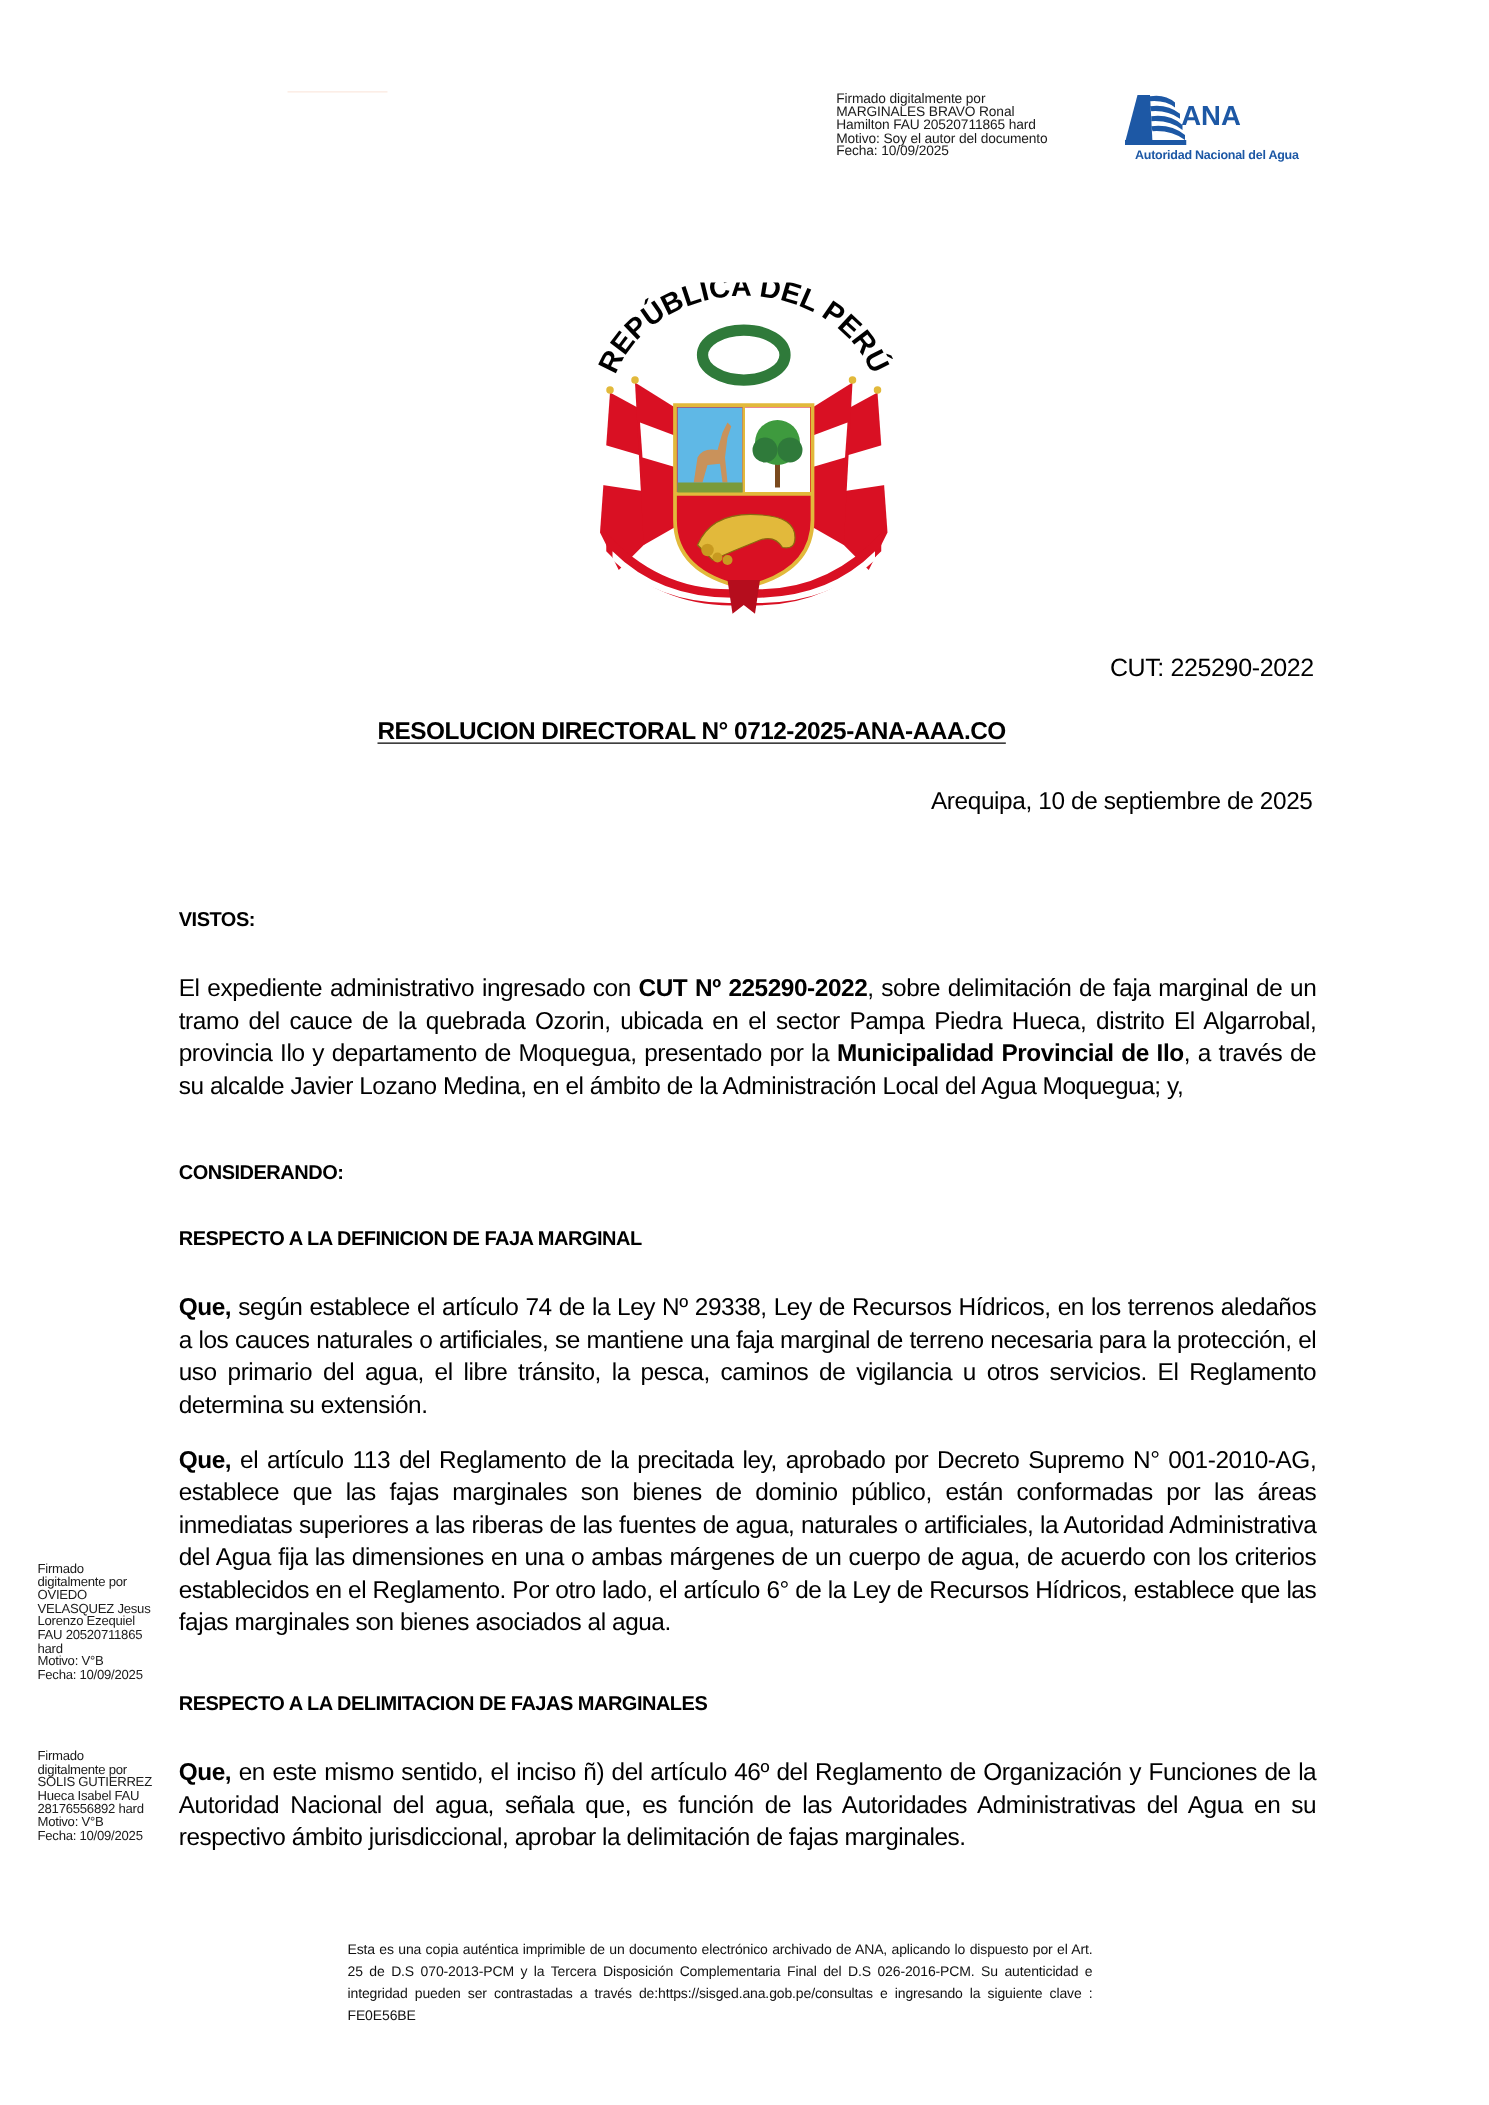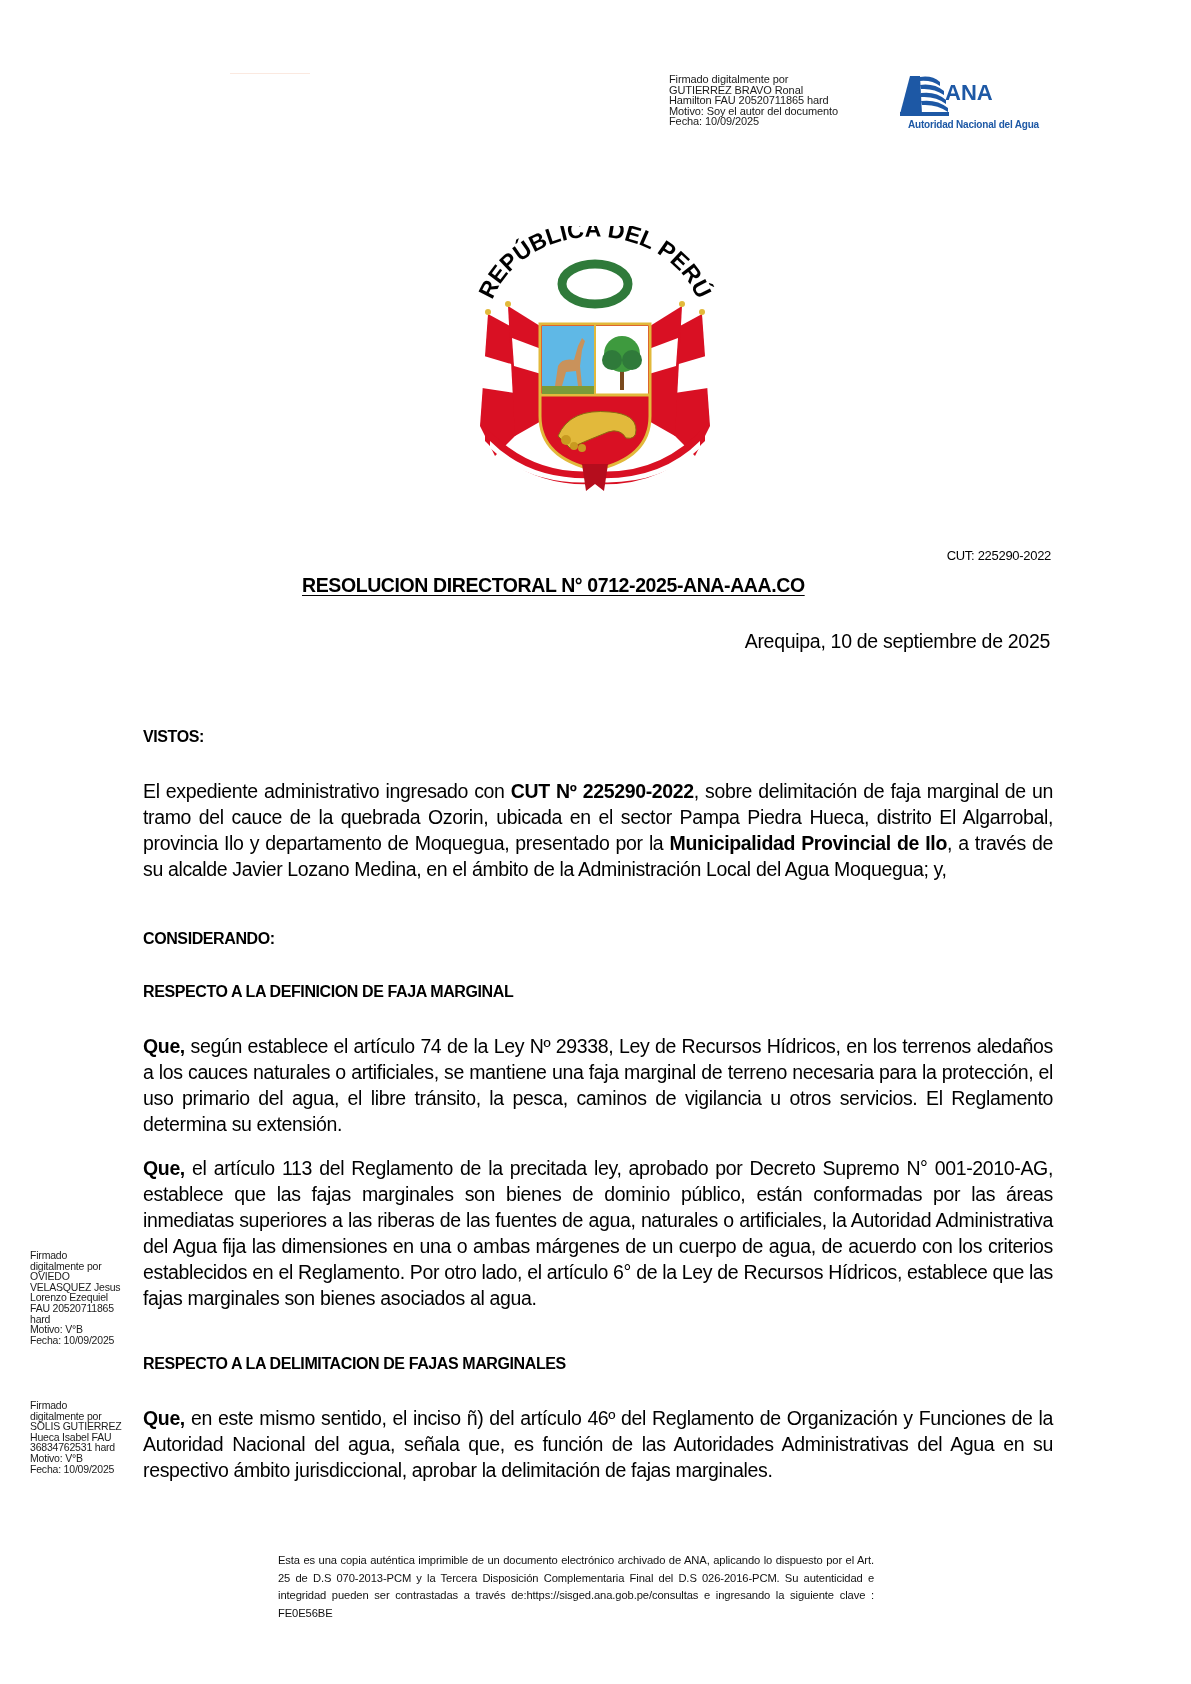--- a/index.html
+++ b/index.html
@@ -8,21 +8,21 @@
   .sig-header { position: absolute; left: 669px; top: 74px; font-size: 11px; line-height: 10.6px; color: #1a1a1a; letter-spacing: -0.1px; }
   .sig-header div { white-space: nowrap; }
 
   .ana-logo { position: absolute; left: 888px; top: 70px; width: 150px; height: 62px; }
   .ana-logo .ana-text { position: absolute; left: 57px; top: 8px; font-size: 22px; font-weight: bold; color: #1d58a5; letter-spacing: 0px; line-height: 30px; }
   .ana-logo .ana-sub { position: absolute; left: 0; top: 49px; font-size: 10px; font-weight: bold; color: #1d58a5; white-space: nowrap; letter-spacing: -0.2px; margin-left: 20px; }
   .ana-logo svg { position: absolute; left: 12px; top: 4px; }
 
   .coat { position: absolute; left: 470px; top: 226px; width: 250px; height: 275px; }
 
-  .cut { position: absolute; right: 140px; top: 524px; font-size: 13px; letter-spacing: -0.3px; margin-top: 24px; }
+  .cut { position: absolute; right: 140px; top: 524px; font-size: 20px; letter-spacing: -0.3px; }
 
   .title { position: absolute; left: 302px; top: 574px; font-size: 19.5px; font-weight: bold; text-decoration: underline; text-underline-offset: 3px; letter-spacing: -0.4px; white-space: nowrap; }
 
   .date { position: absolute; right: 141px; top: 630px; font-size: 19.5px; letter-spacing: -0.3px; }
 
   .body { position: absolute; left: 143px; width: 910px; font-size: 19.5px; line-height: 26px; letter-spacing: -0.35px; }
   .body p { margin: 0; text-align: justify; text-align-last: left; }
   .heading { font-weight: bold; position: absolute; left: 143px; font-size: 16px; letter-spacing: -0.4px; white-space: nowrap; }
 
   .side-sig { position: absolute; left: 30px; font-size: 10.5px; line-height: 10.6px; color: #1a1a1a; width: 108px; letter-spacing: -0.2px; }
@@ -33,21 +33,21 @@
 
   .faint-line { position: absolute; left: 230px; top: 73px; width: 80px; height: 1px; background: #fbe9e0; }
 </style>
 </head>
 <body>
 
 <div class="faint-line"></div>
 
 <div class="sig-header">
   <div>Firmado digitalmente por</div>
-  <div>GUTIERREZ BRAVO Ronal</div>
+  <div>MARGINALES BRAVO Ronal</div>
   <div>Hamilton FAU 20520711865 hard</div>
   <div>Motivo: Soy el autor del documento</div>
   <div>Fecha: 10/09/2025</div>
 </div>
 
 <div class="ana-logo">
   <svg width="50" height="44" viewBox="0 0 50 44">
     <polygon points="10,2 20,2 22,40 0,40" fill="#1d58a5"></polygon>
     <path d="M20,3 Q32,1 40,8 L40,12 Q32,6 20,7 Z" fill="#1d58a5"></path>
     <path d="M20,11 Q34,9 44,17 L44,21 Q34,14 21,15 Z" fill="#1d58a5"></path>
@@ -153,20 +153,20 @@
   <div>hard</div>
   <div>Motivo: V°B</div>
   <div>Fecha: 10/09/2025</div>
 </div>
 
 <div class="side-sig" style="top:1400px;">
   <div>Firmado</div>
   <div>digitalmente por</div>
   <div>SOLIS GUTIERREZ</div>
   <div>Hueca Isabel FAU</div>
-  <div>36834762531 hard</div>
+  <div>28176556892 hard</div>
   <div>Motivo: V°B</div>
   <div>Fecha: 10/09/2025</div>
 </div>
 
 <div class="footer">
   <p>Esta es una copia auténtica imprimible de un documento electrónico archivado de ANA, aplicando lo dispuesto por el Art. 25 de D.S 070-2013-PCM y la Tercera Disposición Complementaria Final del D.S 026-2016-PCM. Su autenticidad e integridad pueden ser contrastadas a través de:https://sisged.ana.gob.pe/consultas e ingresando la siguiente clave : FE0E56BE</p>
 </div>
 
 </body></html>

